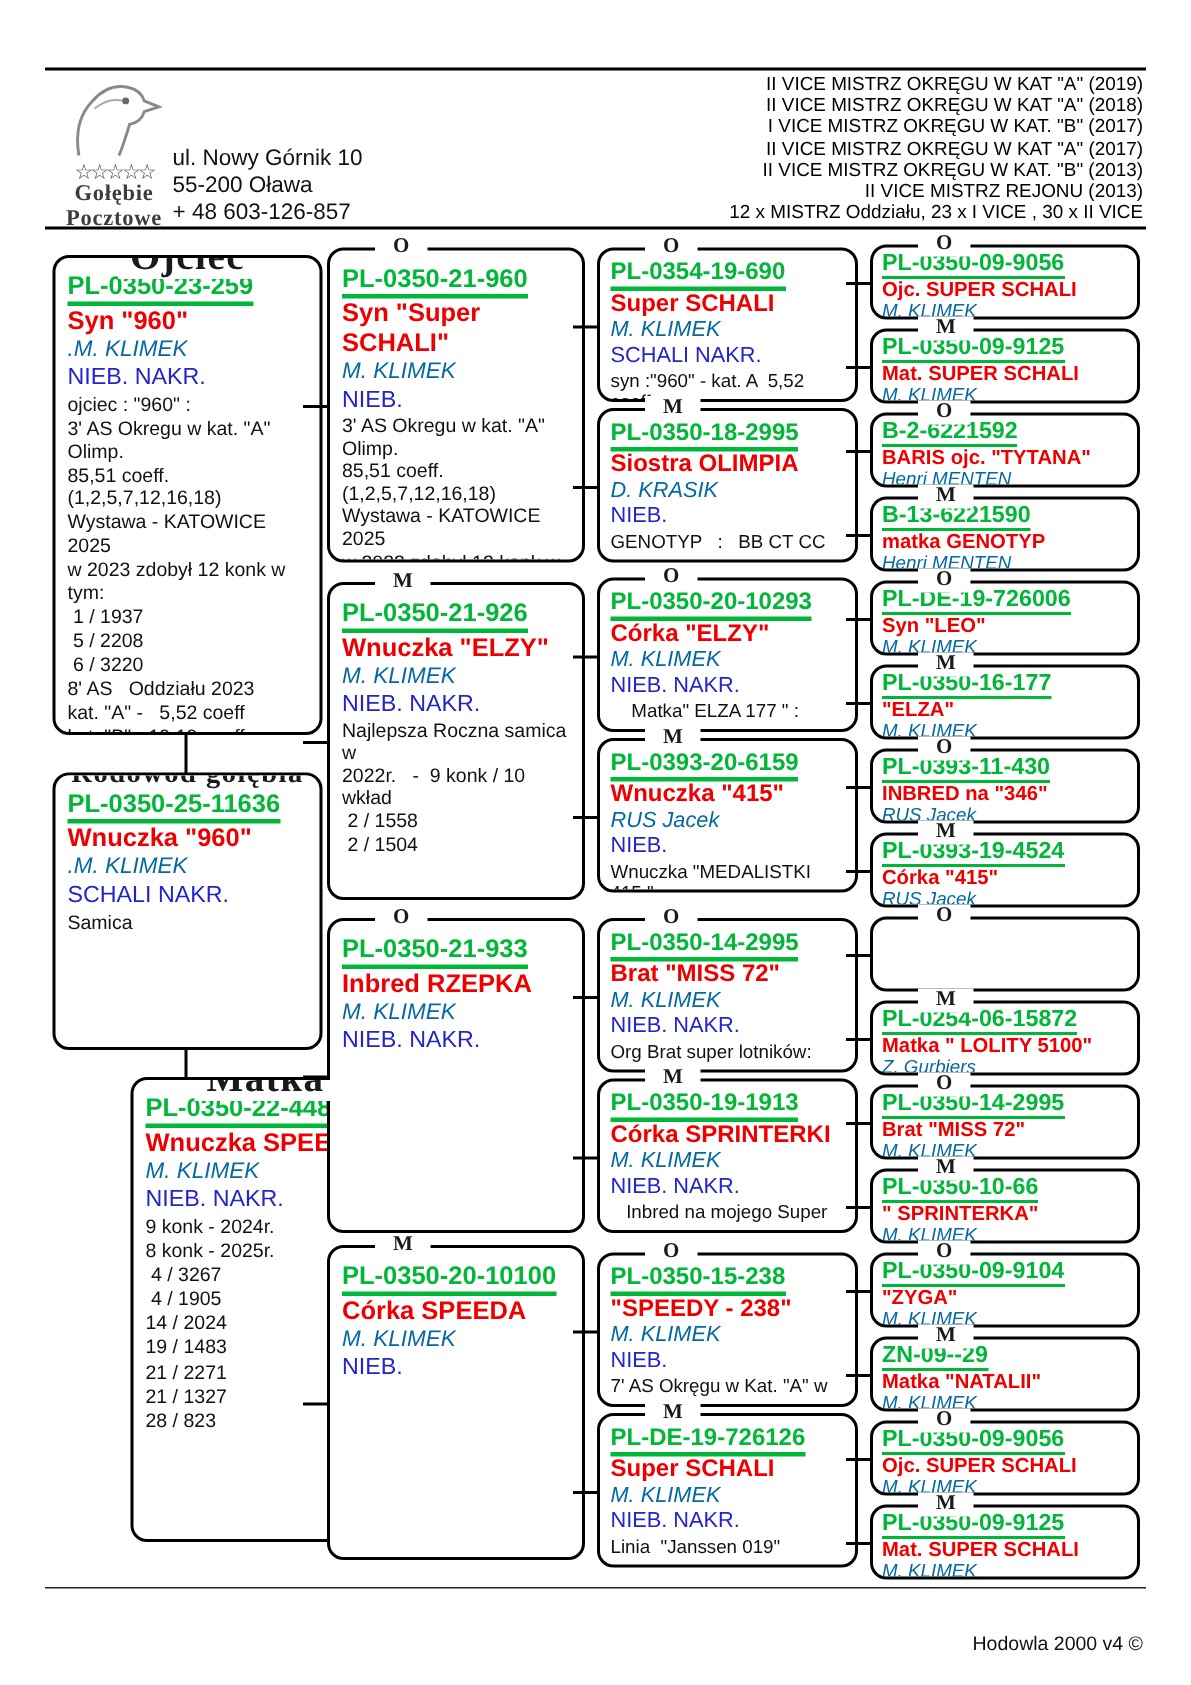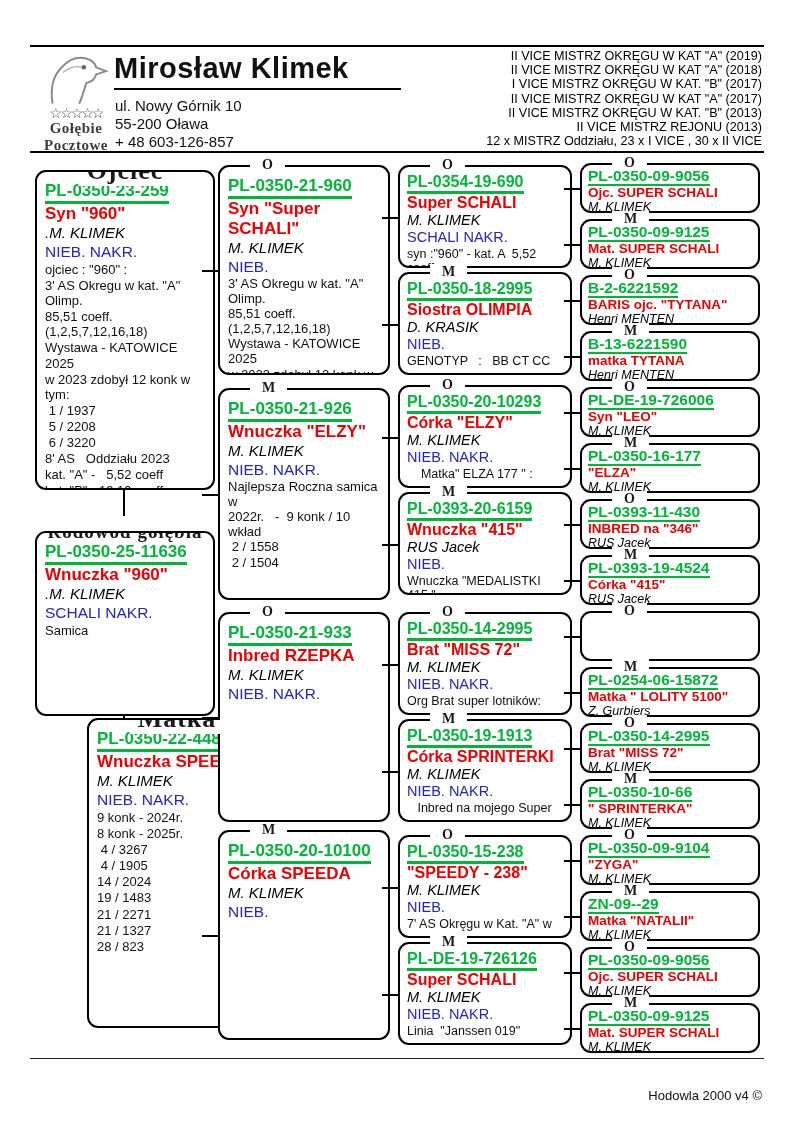--- a/index.html
+++ b/index.html
@@ -47,21 +47,21 @@
   .col1 .ring,.col2 .ring{font-size:17px;line-height:20px;}
   .col3 .ring{font-size:16px;line-height:19px;}
   .col4 .ring{font-size:15.5px;line-height:17px;}
   .col4 .ring span{border-bottom-width:2.5px;}
 
   .pname{color:var(--red);font-weight:bold;}
   .col1 .pname,.col2 .pname{font-size:17px;line-height:20px;}
   .col3 .pname{font-size:16px;line-height:18px;}
   .col4 .pname{font-size:13.5px;line-height:14px;}
 
-  .owner{font-style:italic;color:#000000;}
+  .owner{font-style:italic;color:#0369a1;}
   .col1 .owner,.col2 .owner{font-size:15px;line-height:18px;}
   .col3 .owner{font-size:14.5px;line-height:17px;}
   .col4 .owner{font-size:12.5px;line-height:14px;}
 
   .pcolor{color:var(--blue);}
   .col1 .pcolor,.col2 .pcolor{font-size:15.5px;line-height:19px;}
   .col3 .pcolor{font-size:14.5px;line-height:17px;}
 
   .info{font-size:13px;line-height:15.1px;white-space:pre-wrap;margin-top:1px;}
   .col2 .info{line-height:14.6px;}
@@ -83,21 +83,20 @@
     <svg width="66" height="52" viewBox="0 0 100 80">
       <path d="M14 78 Q8 42 28 22 Q44 4 64 8 Q78 11 81 22 L96 28 L81 33 Q78 44 66 46 Q58 72 55 78" fill="none" stroke="#8a8a8a" stroke-width="3"></path>
       <path d="M30 30 Q44 18 60 22" fill="none" stroke="#aaa" stroke-width="2"></path>
       <circle cx="62" cy="22" r="3.5" fill="#666"></circle>
     </svg>
     <div class="stars">☆☆☆☆☆</div>
     <div class="lg-line">Gołębie</div>
     <div class="lg-line">Pocztowe</div>
   </div>
 
-  <div class="big-name">Mirosław Klimek</div>
   <div class="addr">
     <div>ul. Nowy Górnik 10</div>
     <div>55-200 Oława</div>
     <div>+ 48 603-126-857</div>
   </div>
 
   <div class="ach">
     <div>II VICE MISTRZ OKRĘGU W KAT "A" (2019)</div>
     <div>II VICE MISTRZ OKRĘGU W KAT "A" (2018)</div>
     <div>I VICE MISTRZ OKRĘGU W KAT. "B" (2017)</div>
@@ -130,21 +129,21 @@
           <div class="info">w 2023 zdobył 12 konk w tym:</div>
           <div class="info"> 1 / 1937</div>
           <div class="info"> 5 / 2208</div>
           <div class="info"> 6 / 3220</div>
           <div class="info">8' AS   Oddziału 2023</div>
           <div class="info">kat. "A" -   5,52 coeff</div>
           <div class="info">kat. "B" - 19,19 coeff</div>
         </div>
       </div>
     </div>
-    <div class="pbox col1" style="left: 35px; top: 515px; width: 180px; height: 185px; margin-top: 16px;">
+    <div class="pbox col1" style="left: 35px; top: 515px; width: 180px; height: 185px;">
       <span class="bx-title" style="font-size: 19px; top: -11.78px;">Rodowód gołębia</span>
       <div class="bx-clip">
         <div class="bx-body">
           <div class="ring"><span>PL-0350-25-11636</span></div>
           <div class="pname">Wnuczka "960"</div>
           <div class="owner">.M. KLIMEK</div>
           <div class="pcolor">SCHALI  NAKR.</div>
           <div class="info">Samica</div>
         </div>
       </div>
@@ -345,21 +344,21 @@
           <div class="pname">BARIS ojc. "TYTANA"</div>
           <div class="owner">Henri MENTEN</div>
         </div>
       </div>
     </div>
     <div class="pbox col4 stub" style="left: 580px; top: 331px; width: 180px; height: 50px;">
       <span class="bx-label">M</span>
       <div class="bx-clip">
         <div class="bx-body">
           <div class="ring"><span>B-13-6221590</span></div>
-          <div class="pname">matka TYTANA</div>
+          <div class="pname">matka GENOTYP</div>
           <div class="owner">Henri MENTEN</div>
         </div>
       </div>
     </div>
     <div class="pbox col4 stub" style="left: 580px; top: 387px; width: 180px; height: 50px;">
       <span class="bx-label">O</span>
       <div class="bx-clip">
         <div class="bx-body">
           <div class="ring"><span>PL-DE-19-726006</span></div>
           <div class="pname">Syn "LEO"</div>

